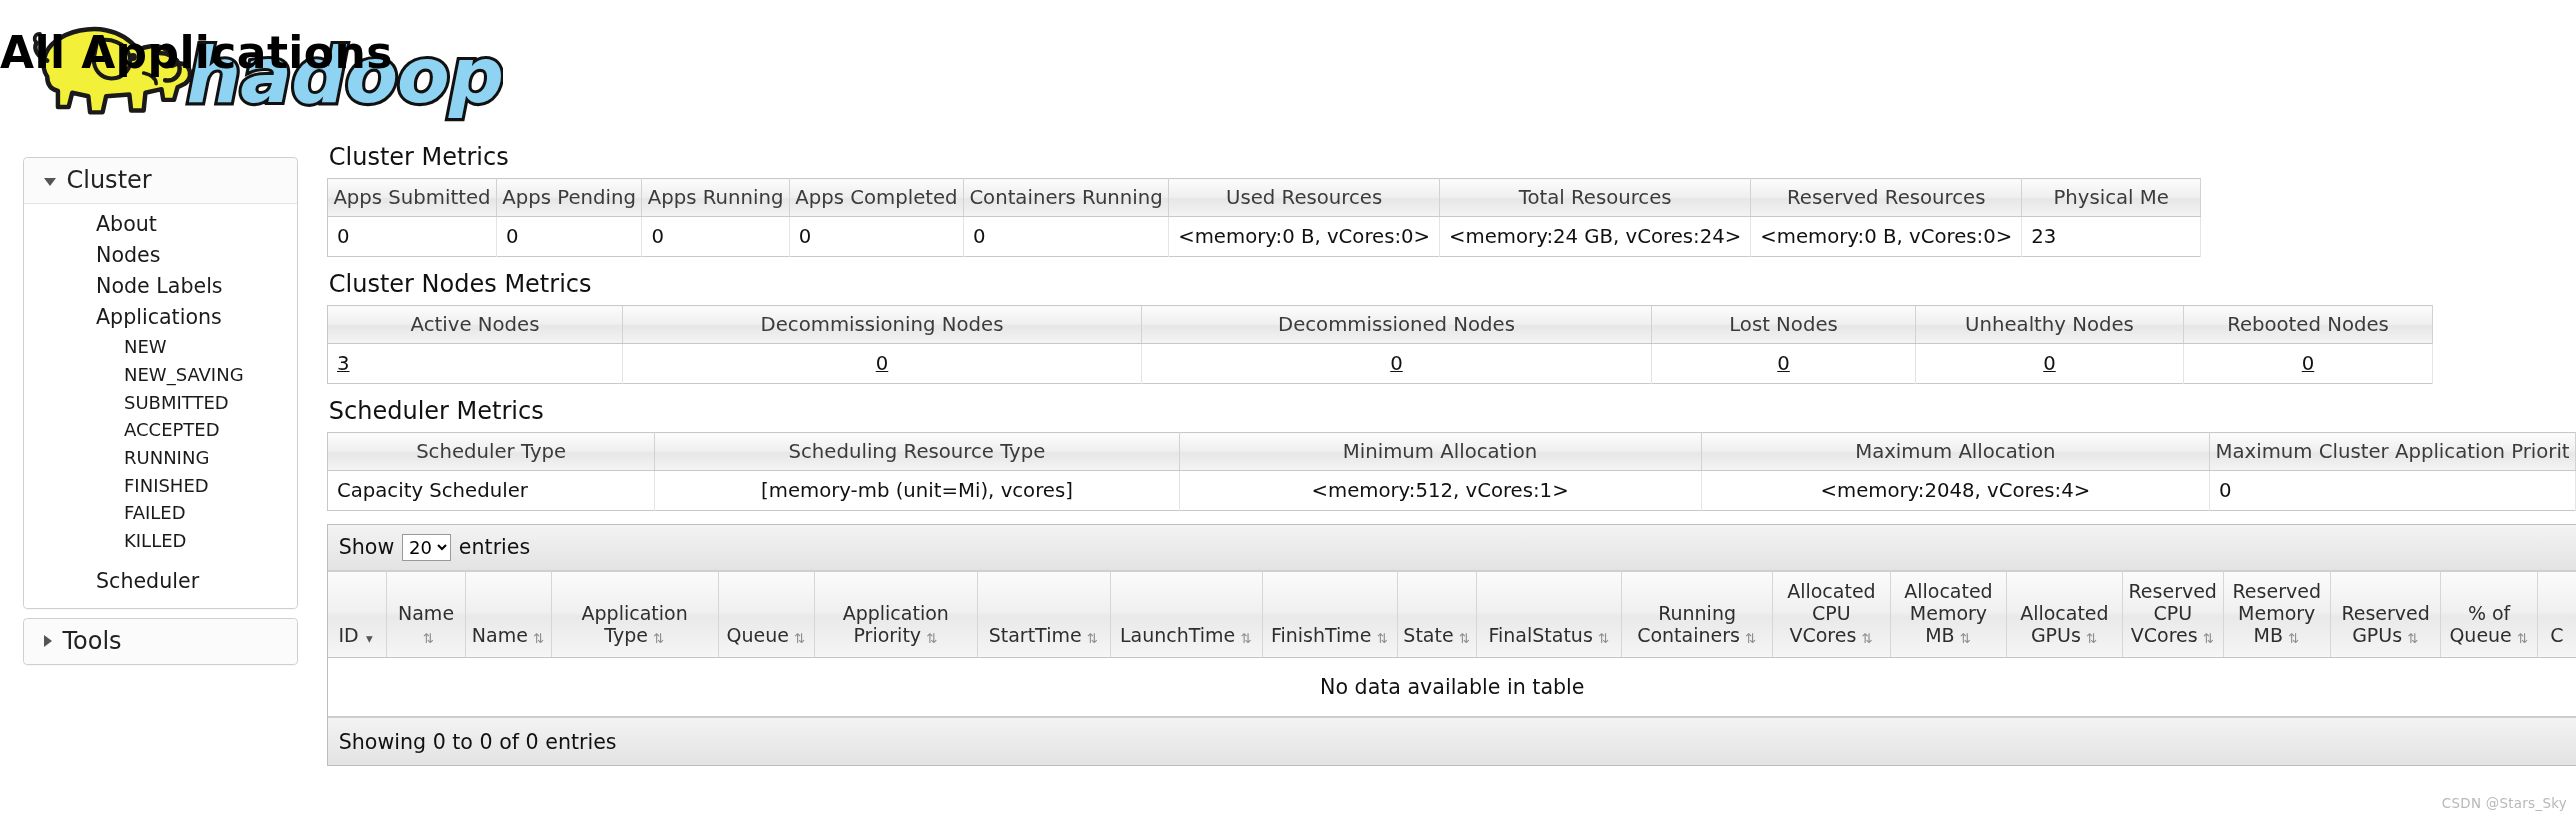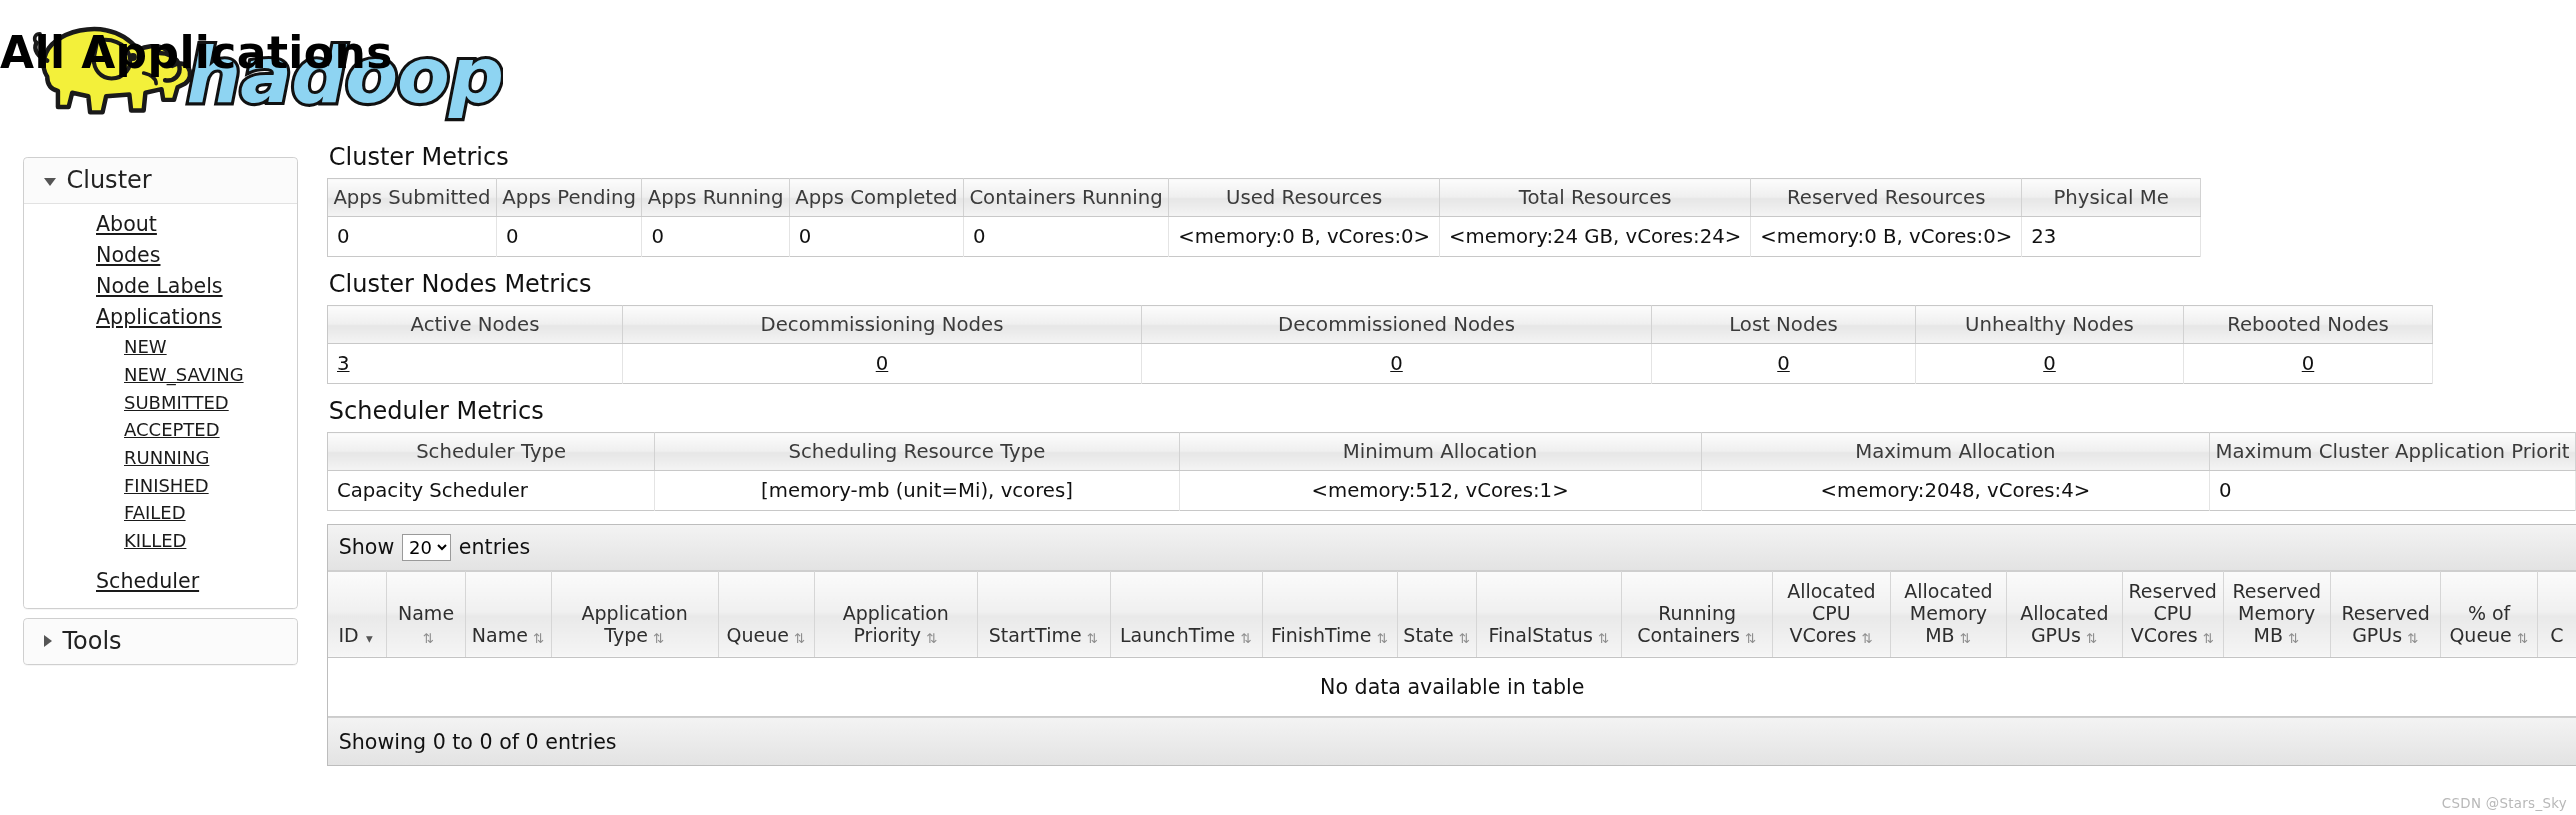--- a/index.html
+++ b/index.html
@@ -87,21 +87,20 @@
   }
   .nav-body {
     padding: 5.4px 0 10.7px 0;
     background: #fff;
   }
   .nav-link {
     display: block;
     padding: 0.9px 0 0.9px 72px;
     font-size: 20.6px;
     color: #1a1a1a;
-    text-decoration: underline;
     line-height: 1.42;
     white-space: nowrap;
     cursor: pointer;
   }
   .nav-link.state {
     padding-left: 100px;
     font-size: 18px;
     line-height: 1.44;
   }
   .nav-link.scheduler {

